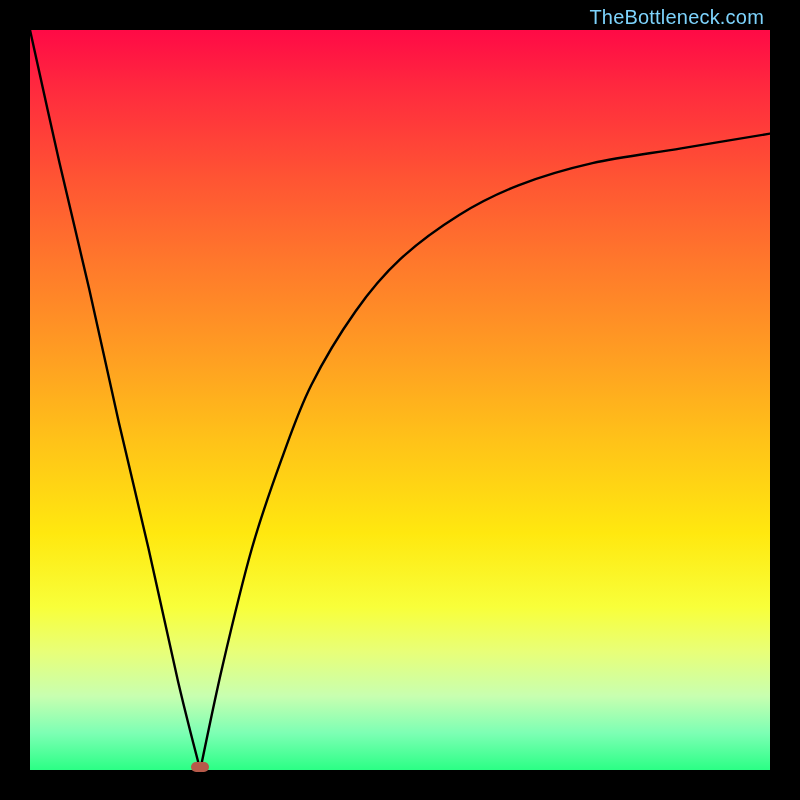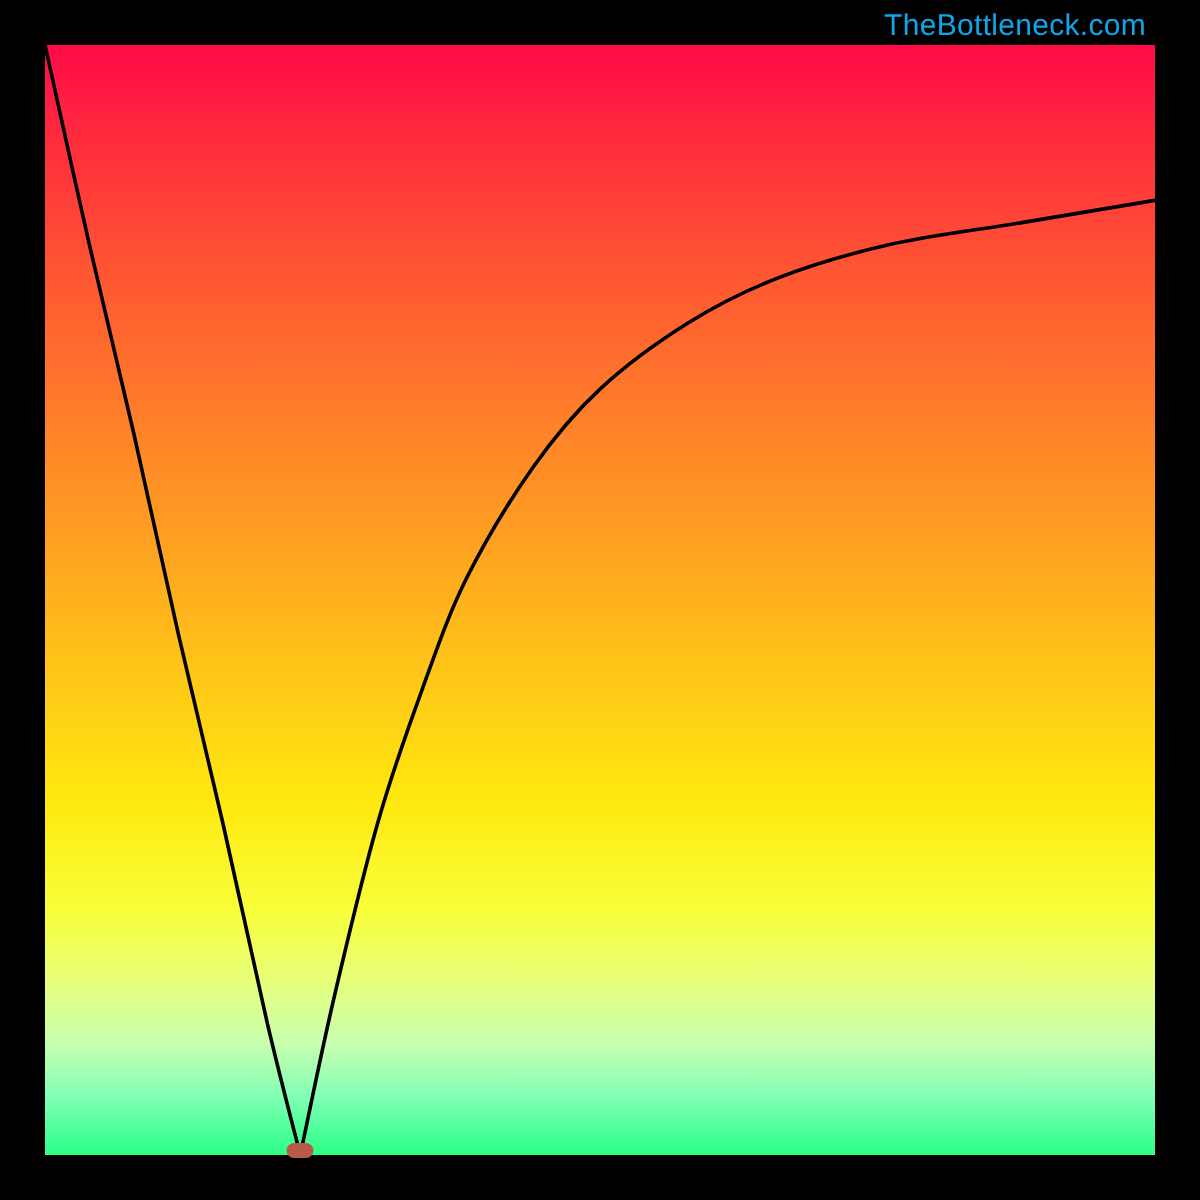--- a/index.html
+++ b/index.html
@@ -35,21 +35,21 @@
       #e8ff78 84%,
       #c8ffb0 90%,
       #7dffb4 95%,
       #2bff85 100%
     );
   }
   .watermark {
     position: absolute;
     top: 6px;
     right: 36px;
-    color: #0ea5e9;
+    color: #7dd3fc;
     font-size: 20px;
     font-weight: 500;
     letter-spacing: 0.2px;
     user-select: none;
   }
   svg.curve {
     position: absolute;
     left: 0;
     top: 0;
     width: 740px;

